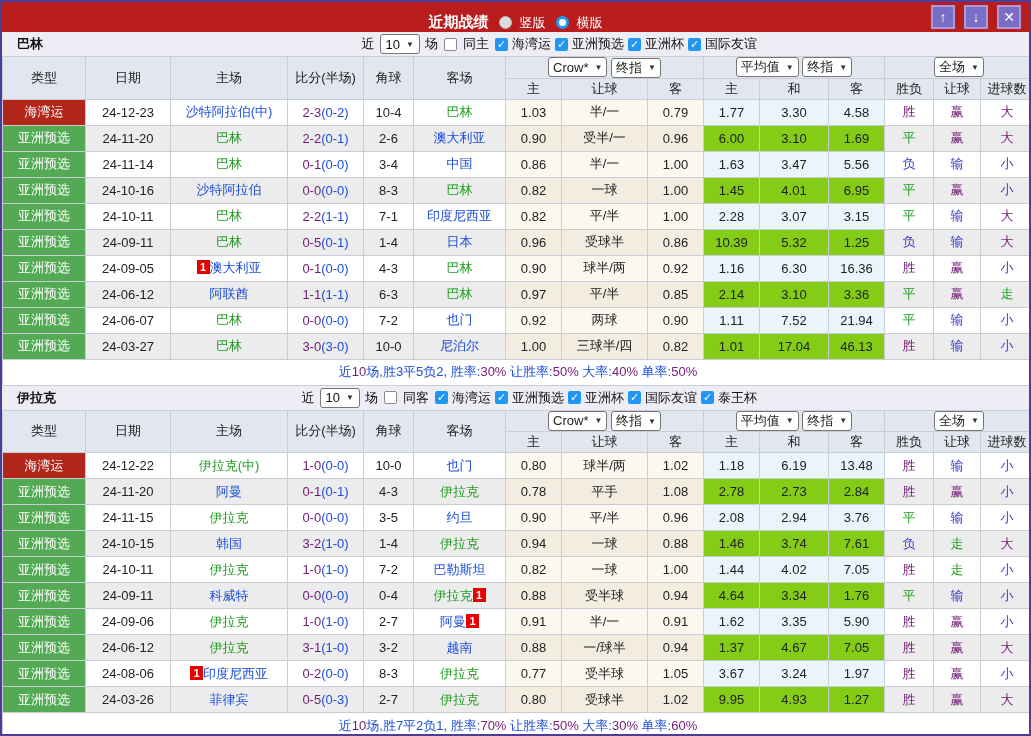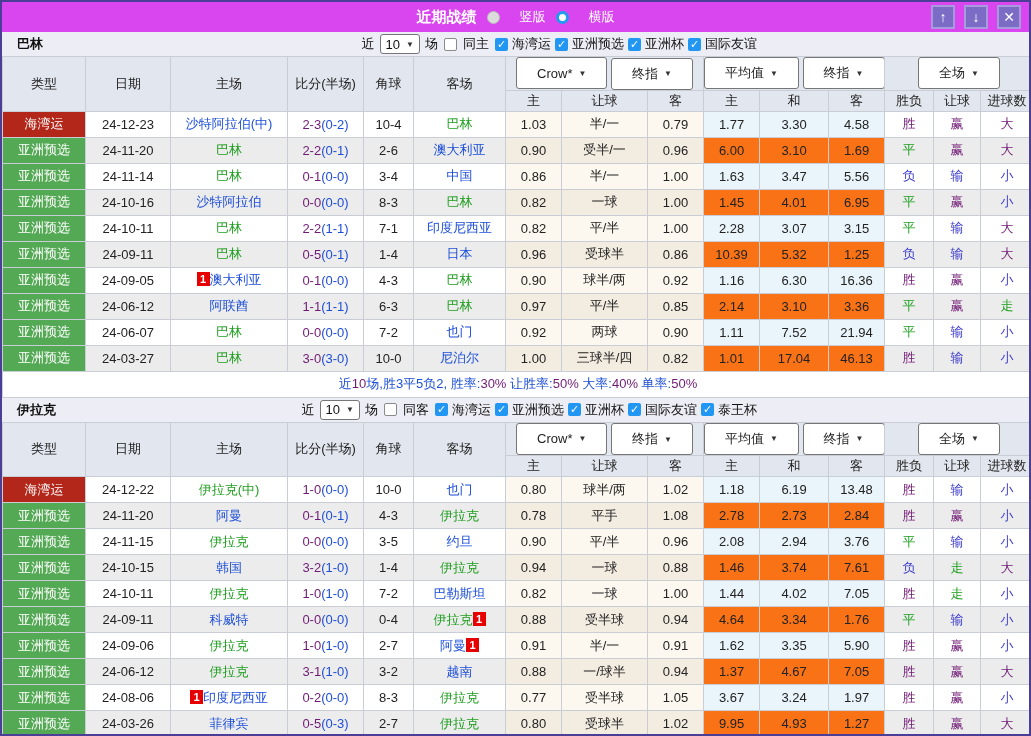--- a/index.html
+++ b/index.html
@@ -1,23 +1,23 @@
 <!DOCTYPE html>
 <html><head>
 <meta charset="utf-8">
 <style>
   * { box-sizing: border-box; margin: 0; padding: 0; }
   body { font-family: "Liberation Sans", "DejaVu Sans", sans-serif; background: #fff; }
   .page { width: 1031px; height: 736px; border: 2px solid #4a3e96; overflow: hidden; background: #fff; position: relative; }
 
   
-  .titlebar { height: 30px; background: #d946ef; display: flex; align-items: center; justify-content: center; position: relative; }
+  .titlebar { height: 30px; background: #b91c1c; display: flex; align-items: flex-end; justify-content: center; position: relative; }
   .title-group { display: flex; align-items: center; gap: 10px; color: #fff; }
   .page-title { font-size: 15px; font-weight: bold; }
-  .radio-item { display: flex; align-items: center; gap: 20px; font-size: 13px; cursor: pointer; }
+  .radio-item { display: flex; align-items: center; gap: 8px; font-size: 13px; cursor: pointer; }
   .radio { width: 13px; height: 13px; border-radius: 50%; display: inline-block; }
   .radio.off { background: #dcdcdc; border: 1px solid #bbb; }
   .radio.on { background: #fff; border: 3px solid #1e9bf0; }
   .win-buttons { position: absolute; right: 8px; top: 3px; display: flex; gap: 9px; }
   .win-btn { width: 24px; height: 24px; background: #7b6cc6; border: 2px solid #a79bdd; color: #fff; font-size: 14px; font-weight: bold; display: flex; align-items: center; justify-content: center; cursor: pointer; line-height: 1; }
 
   
   .band { height: 24px; background: #ededf5; display: flex; align-items: center; font-size: 13px; color: #111; }
   .team-name { margin-left: 15px; font-weight: bold; }
   .filter-group { margin-left: auto; margin-right: 272px; display: flex; align-items: center; gap: 3px; white-space: nowrap; }
@@ -31,29 +31,29 @@
   
   table.grid { width: 100%; border-collapse: collapse; table-layout: fixed; font-size: 13px; color: #222; }
   table.grid th, table.grid td { border: 1px solid #c9cdd6; text-align: center; overflow: hidden; white-space: nowrap; }
   table.grid th { background: #e2e6ee; font-weight: normal; height: 21px; }
   table.grid td { height: 26px; }
   tr.odd td { background: #fff; }
   tr.even td { background: #ececec; }
   tr.odd td.cream { background: #fdf8ef; }
   tr.even td.cream { background: #f3ece1; }
   tr.odd td.bluec { background: #e9f5fa; margin-left: 43px; }
-  tr.even td.bluec { background: #f97316; }
+  tr.even td.bluec { background: #84cc16; }
   td.type-red { background: #b3261a !important; color: #fff; }
   td.type-green { background: #54a954 !important; color: #fff; }
   .r { color: #701a75; }
   .g { color: #1f9e1f; }
   .b { color: #3d3dcc; }
   .k { color: #1d4ed8; }
   .card1 { display: inline-block; background: #e60000; color: #fff; width: 13px; height: 14px; font-size: 11px; font-weight: bold; line-height: 14px; vertical-align: 1px; }
-  .group-cell .mini-select { height: 32px; padding: 0 20px; }
+  .group-cell .mini-select { height: 20px; padding: 0 4px; }
   td.summary-cell { background: #fff; height: 24px; font-size: 13px; }
 
   .select-label { font-size: 13px; }
 </style>
 </head>
 <body>
 
 <div class="page">
   <div class="titlebar">
     <div class="title-group">

